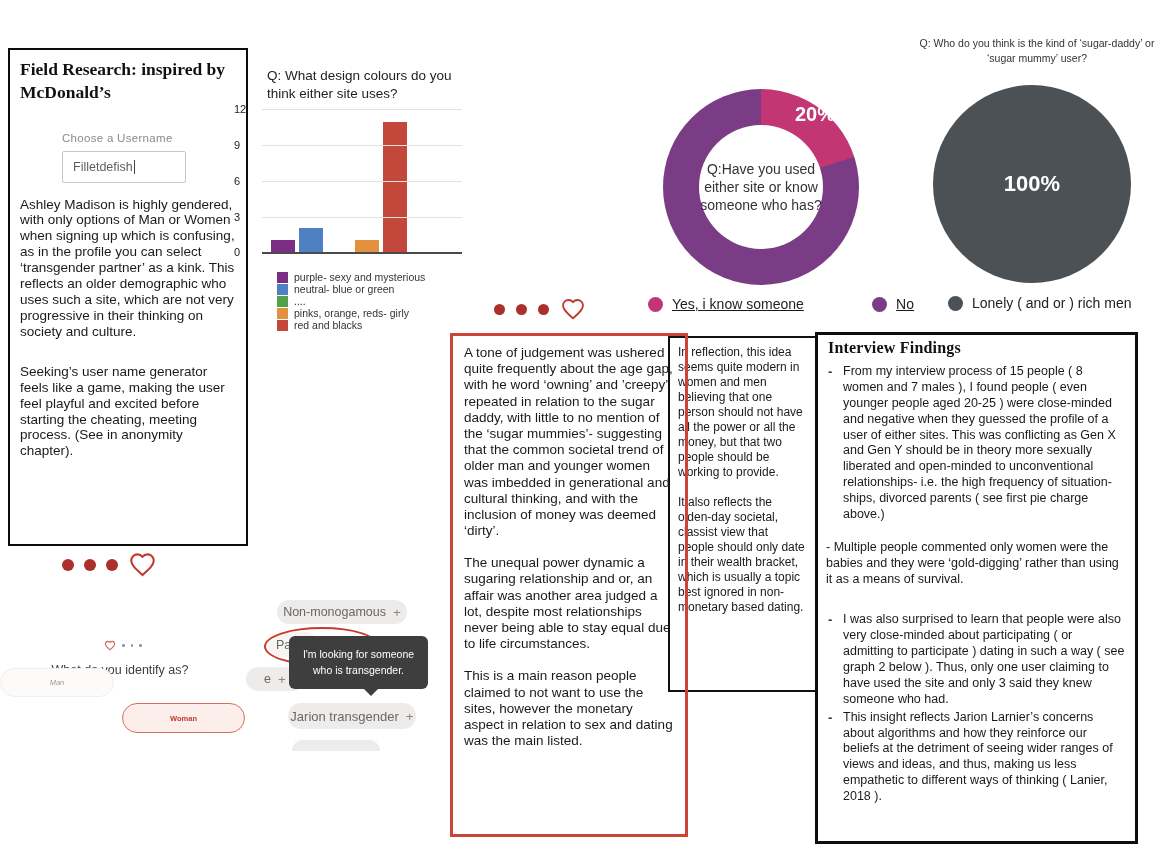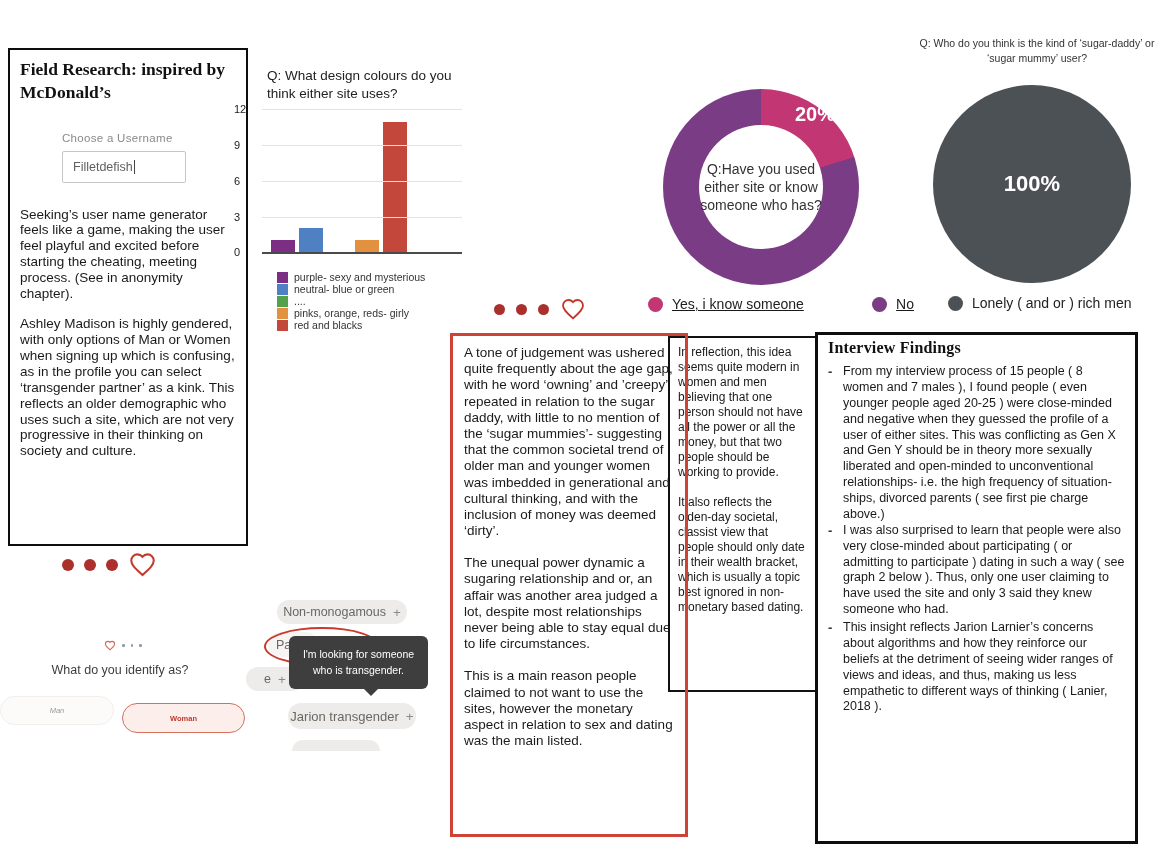--- a/index.html
+++ b/index.html
@@ -68,21 +68,21 @@
   .fi-text,.fi-plain{font-size:12.5px;line-height:1.27;margin:0;}
   .fi-plain{margin:17px 0 25px 0;}
   .fi-item.gap{margin-top:2px;}
 
   
   #identify-header{left:104px;top:640px;display:flex;align-items:center;gap:4px;}
   .tiny-dot{width:2.5px;height:2.5px;border-radius:50%;background:#9198a8;}
   #identify-header .tiny-dot{margin-left:2px;}
   #identify-q{left:20px;top:663px;width:200px;text-align:center;font-size:12.5px;font-weight:normal;color:#3d3d3d;}
   .pill{display:flex;align-items:center;justify-content:center;border-radius:15px;}
-  #man-pill{left:0px;top:696px;width:112px;height:27px;background:#fcfbfa;border:1px solid #f1efec;font-size:7.5px;color:#9b9b9b;font-style:italic;}
+  #man-pill{left:0px;top:668px;width:112px;height:27px;background:#fcfbfa;border:1px solid #f1efec;font-size:7.5px;color:#9b9b9b;font-style:italic;}
   #woman-pill{left:122px;top:703px;width:121px;height:28px;background:#fbeeeb;border:1.5px solid #d4705c;font-size:7.5px;font-weight:bold;color:#c13a2c;}
 
   
   .chip{position:absolute;background:#edecea;border-radius:13px;color:#6b6862;display:flex;align-items:center;justify-content:center;font-size:12.5px;z-index:1;}
   .plus{margin-left:7px;color:#8d8a83;font-size:13.5px;}
   #chip-nonmono{left:277px;top:600px;width:130px;height:24px;}
   #red-ellipse{left:264px;top:627px;width:112px;height:35px;border:2px solid #c93a2c;border-radius:50%;z-index:2;}
   #chip-pa{left:268px;top:632px;width:42px;height:25px;background:#f6f5f3;justify-content:flex-start;padding-left:8px;}
   #chip-e{left:246px;top:667px;width:58px;height:24px;}
   #tooltip{left:289px;top:636px;width:131px;background:#3e3e3e;color:#fff;border-radius:6px;font-size:10.5px;line-height:1.55;text-align:center;padding:10px 4px;z-index:5;}
@@ -97,22 +97,22 @@
 
   <div class="abs field-box">
     <div class="serif-title">Field Research: inspired by McDonald’s</div>
     <div class="username-area">
       <div class="username-label">Choose a Username</div>
       <div class="username-input" role="textbox">
         <span>Filletdefish</span>
           <span class="caret"></span>
       </div>
     </div>
+    <p class="field-para">Ashley Madison is highly gendered, with only options of Man or Women when signing up which is confusing, as in the profile you can select ‘transgender partner’ as a kink. This reflects an older demographic who uses such a site, which are not very progressive in their thinking on society and culture.</p>
     <p class="field-para first">Seeking’s user name generator feels like a game, making the user feel playful and excited before starting the cheating, meeting process. (See in anonymity chapter).</p>
-    <p class="field-para">Ashley Madison is highly gendered, with only options of Man or Women when signing up which is confusing, as in the profile you can select ‘transgender partner’ as a kink. This reflects an older demographic who uses such a site, which are not very progressive in their thinking on society and culture.</p>
   </div>
 
   <div class="abs bar-chart-title">Q: What design colours do you think either site uses?</div>
   <div class="abs bar-plot">
     <div class="bars">
         <div class="bar" style="height: 11.8333px; background: rgb(123, 46, 132);"></div>
         <div class="bar" style="height: 23.6667px; background: rgb(79, 128, 196);"></div>
         <div class="bar" style="height: 0px; background: rgb(84, 161, 76);"></div>
         <div class="bar" style="height: 11.8333px; background: rgb(227, 145, 63);"></div>
         <div class="bar" style="height: 130.167px; background: rgb(195, 71, 58);"></div>
@@ -203,20 +203,21 @@
     <p class="note-para">The unequal power dynamic a sugaring relationship and or, an affair was another area judged a lot, despite most relationships never being able to stay equal due to life circumstances.</p>
     <p class="note-para">This is a main reason people claimed to not want to use the sites, however the monetary aspect in relation to sex and dating was the main listed.</p>
   </div>
 
   <div class="abs findings-box">
     <h2 class="fi-title">Interview Findings</h2>
     <div class="fi-item">
       <span class="fi-dash">-</span>
       <p class="fi-text">From my interview process of 15 people ( 8 women and 7 males ), I found people ( even younger people aged 20-25 ) were close-minded and negative when they guessed the profile of a user of either sites. This was conflicting as Gen X and Gen Y should be in theory more sexually liberated and open-minded to unconventional relationships- i.e. the high frequency of situation-ships, divorced parents ( see first pie charge above.)</p>
     </div>
+    <p class="fi-plain">- Multiple people commented only women were the babies and they were ‘gold-digging’ rather than using it as a means of survival.</p>
     <div class="fi-item">
       <span class="fi-dash">-</span>
       <p class="fi-text">I was also surprised to learn that people were also very close-minded about participating ( or admitting to participate ) dating in such a way ( see graph 2 below ). Thus, only one user claiming to have used the site and only 3 said they knew someone who had.</p>
     </div>
     <div class="fi-item gap">
       <span class="fi-dash">-</span>
       <p class="fi-text">This insight reflects Jarion Larnier’s concerns about algorithms and how they reinforce our beliefs at the detriment of seeing wider ranges of views and ideas, and thus, making us less empathetic to different ways of thinking ( Lanier, 2018 ).</p>
     </div>
   </div>
 

